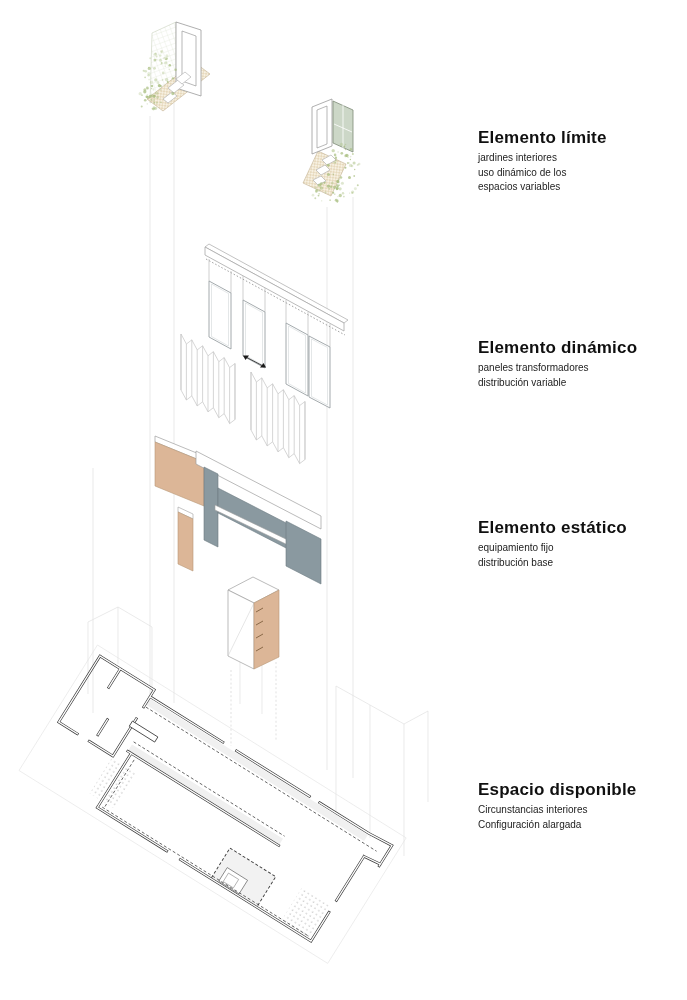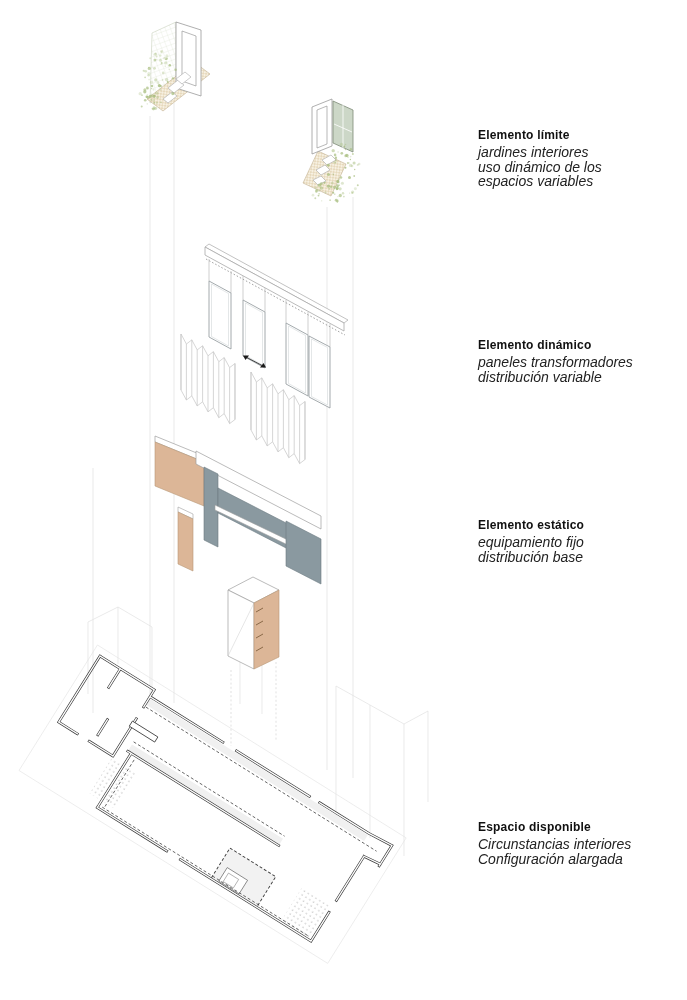--- a/index.html
+++ b/index.html
@@ -3,26 +3,26 @@
 <meta charset="utf-8">
 <style>
   html,body{margin:0;padding:0;background:#fff;}
   .canvas{
     position:relative;width:687px;height:1000px;background:#ffffff;overflow:hidden;
     font-family:"Liberation Sans", sans-serif;
   }
   svg.drawing{position:absolute;left:0;top:0;}
   .labels{position:absolute;left:0;top:0;width:687px;height:1000px;pointer-events:none;}
   .label{position:absolute;left:478px;width:180px;}
-  .label .heading{font-weight:bold;font-size:12px;color:#101010;letter-spacing:.2px;margin-bottom:3px;}
-  .label .desc{font-style:italic;font-size:14px;line-height:14.5px;color:#222;white-space:pre-line;}
+  .label .heading{font-weight:bold;font-size:17px;color:#101010;letter-spacing:.2px;margin-bottom:3px;}
+  .label .desc{font-size:10px;line-height:14.5px;color:#222;white-space:pre-line;}
   .label-1{top:128px}
   .label-2{top:338px}
   .label-3{top:518px}
-  .label-4{top:820px}
+  .label-4{top:780px}
 </style>
 </head>
 <body>
 
 <div class="canvas">
 
 <svg class="drawing" width="687" height="1000" viewBox="0 0 687 1000">
   <defs>
     <pattern id="checker" width="4" height="4" patternUnits="userSpaceOnUse" patternTransform="rotate(-38)">
       <rect width="4" height="4" fill="#f7f1e2"></rect>

